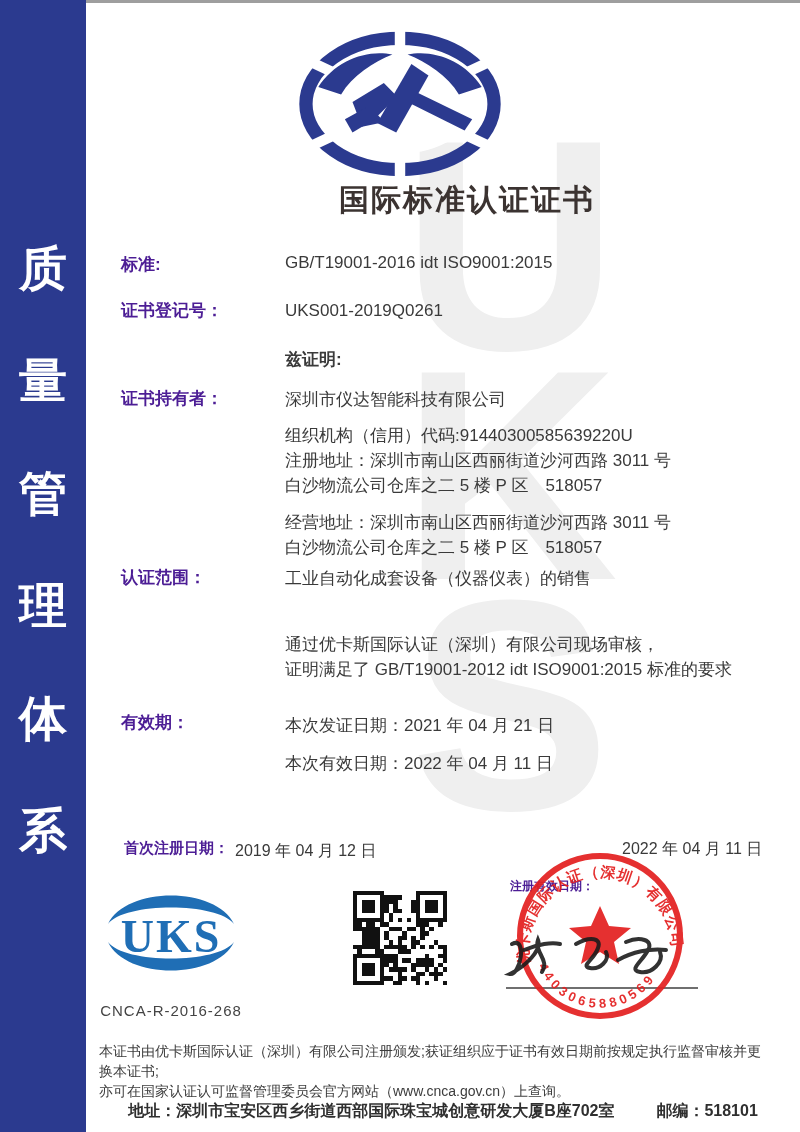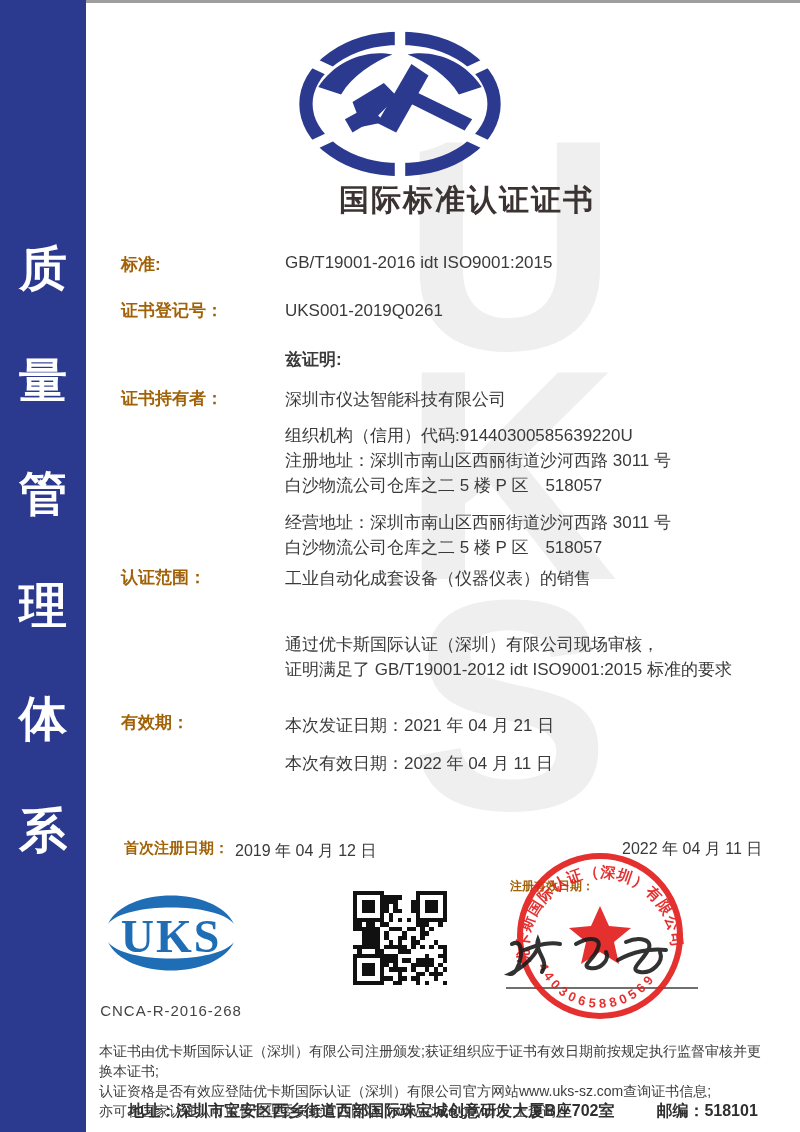--- a/index.html
+++ b/index.html
@@ -16,21 +16,21 @@
   .sidebar{position:absolute;left:0;top:0;width:86px;height:1132px;background:#2b3a8f;z-index:2;
     display:flex;flex-direction:column;align-items:center;}
   .sidebar .chars{margin-top:245px;height:610px;display:flex;flex-direction:column;
     justify-content:space-between;align-items:center;}
   .sidebar .chars span{color:#ffffff;font-size:48px;font-weight:bold;line-height:1;}
   
   .logo-top{position:absolute;left:283px;top:28px;width:234px;height:152px;z-index:1;}
   .cert-title{position:absolute;left:86px;top:180px;width:714px;text-align:center;
     font-size:30px;font-weight:bold;color:#3b3331;letter-spacing:2px;z-index:3;margin-left:24px;}
   
-  .lbl{position:absolute;left:121px;font-size:17px;font-weight:bold;color:#a16207;z-index:3;white-space:nowrap;text-align:center;}
+  .lbl{position:absolute;left:121px;font-size:17px;font-weight:bold;color:#4c1d95;z-index:3;white-space:nowrap;text-align:center;}
   .val{position:absolute;left:285px;font-size:17px;color:#3a3a3a;z-index:3;white-space:nowrap;}
   .bold{font-weight:bold;}
   
   .uks-logo{position:absolute;left:104px;top:876px;width:134px;height:112px;z-index:3;}
   .cnca{position:absolute;left:96px;top:1002px;width:150px;text-align:center;
     font-size:15px;color:#444444;letter-spacing:1px;z-index:3;}
   .qr{position:absolute;left:344px;top:882px;width:112px;height:112px;z-index:3;}
   .sign-line{position:absolute;left:506px;top:987px;width:192px;height:2px;background:#6f6f6f;z-index:3;}
   .stamp{position:absolute;left:498px;top:848px;width:204px;height:180px;z-index:4;}
   
@@ -298,19 +298,18 @@
       <path d="M14,96 C30,88 22,128 12,126 C28,118 44,102 40,92 C36,104 52,112 44,124"></path>
       <path d="M26,102 C40,96 54,94 62,96"></path>
       <path d="M78,96 C92,88 104,90 100,100 C96,112 82,118 92,120 C102,122 112,112 108,104"></path>
       <path d="M128,94 C142,88 156,92 150,102 C144,114 130,122 142,124 C154,126 166,114 162,104"></path>
       <path d="M120,112 C134,104 152,100 168,102"></path>
     </g>
   </svg>
 
   <div class="footer">
     <div>本证书由优卡斯国际认证（深圳）有限公司注册颁发;获证组织应于证书有效日期前按规定执行监督审核并更换本证书;</div>
-    <div>认证资格是否有效应登陆优卡斯国际认证（深圳）有限公司官方网站www.uks-sz.com查询证书信息;</div>
     <div>亦可在国家认证认可监督管理委员会官方网站（www.cnca.gov.cn）上查询。</div>
   </div>
   <div class="addr">
     <span>地址：深圳市宝安区西乡街道西部国际珠宝城创意研发大厦B座702室</span><span class="gap"></span><span>邮编：518101</span>
   </div>
 </div>
 
 </body></html>

